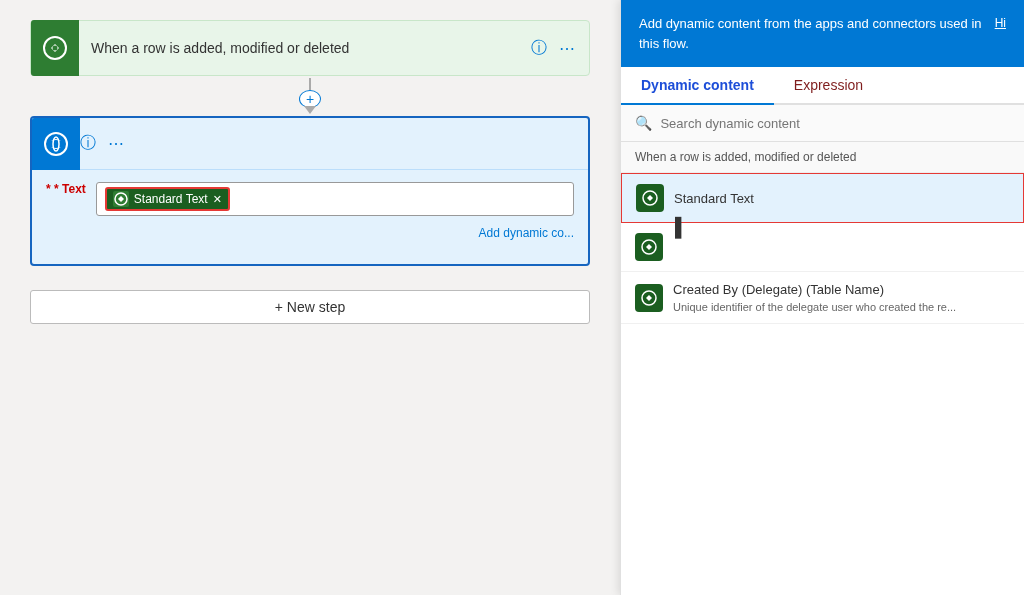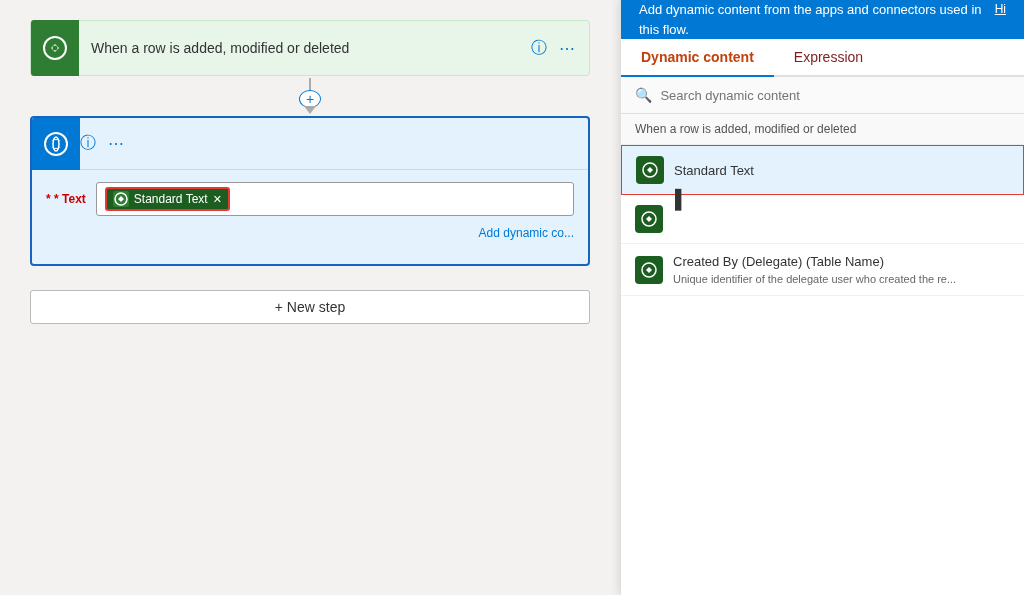--- a/index.html
+++ b/index.html
@@ -135,21 +135,20 @@
       flex: 1;
       padding: 0 12px;
       font-size: 14px;
       color: #333;
     }
     .action-card-body {
       padding: 12px 14px 14px 14px;
     }
     .field-row {
       display: flex;
-      align-items: center;
       gap: 10px;
       margin-bottom: 6px;
     }
     .field-label {
       font-size: 12px;
       color: #c00;
       font-weight: 600;
       min-width: 36px;
     }
     .field-label::before {
@@ -228,21 +227,21 @@
       height: 595px;
       background: white;
       border-left: 1px solid #e0e0e0;
       display: flex;
       flex-direction: column;
       box-shadow: -2px 0 8px rgba(0,0,0,0.1);
     }
     .panel-header {
       background: #0078d4;
       color: white;
-      padding: 0 18px;
+      padding: 14px 18px;
       font-size: 13px;
       line-height: 1.5;
       display: flex;
       justify-content: flex-start;
       align-items: flex-start;
     }
     .panel-header-text {
       flex: 1;
       font-size: 13px;
     }
@@ -260,21 +259,21 @@
     }
     .panel-tab {
       padding: 10px 20px;
       font-size: 14px;
       cursor: pointer;
       color: #7f1d1d;
       border-bottom: 2px solid transparent;
       margin-bottom: -2px;
     }
     .panel-tab.active {
-      color: #c2410c;
+      color: #1d4ed8;
       border-bottom: 2px solid #0078d4;
       font-weight: 600;
     }
     .panel-search {
       padding: 10px 14px;
       border-bottom: 1px solid #e0e0e0;
       display: flex;
       align-items: center;
       gap: 8px;
       background: #fafafa;

